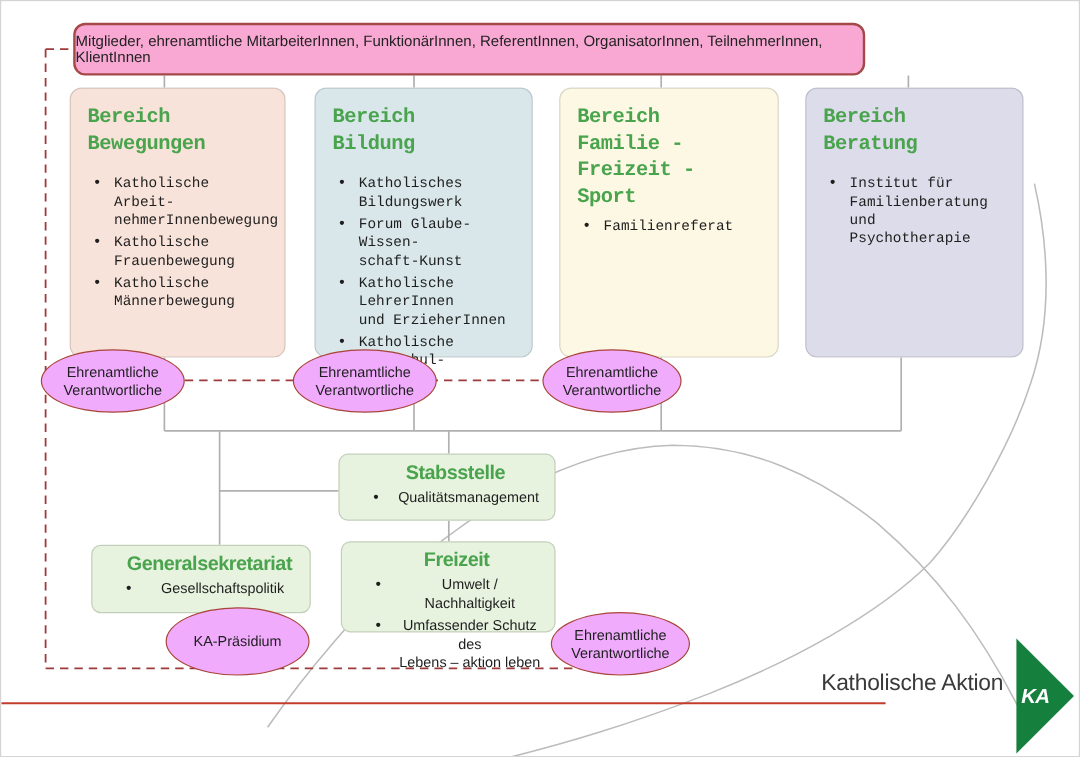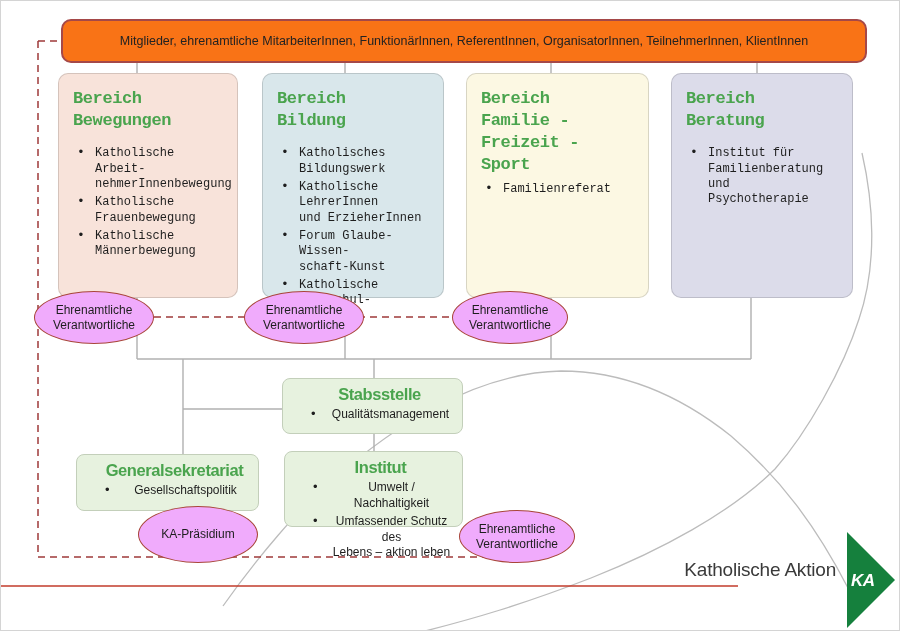--- a/index.html
+++ b/index.html
@@ -7,23 +7,23 @@
     position:relative;width:900px;height:631px;background:#ffffff;
     font-family:"Liberation Sans", sans-serif;color:#1e1e1e;overflow:hidden;
     box-sizing:border-box;border:1px solid #d4d4d4;
   }
   svg{position:absolute;left:0;top:0;}
   #lines-svg{z-index:0;}
   #logo-svg{z-index:4;}
   .pre{white-space:pre-line;}
   
   .banner{
-    position:absolute;left:60px;top:18px;width:806px;height:44px;z-index:2;
-    background:#f97316;border:2px solid #a54848;border-radius:10px;
-    display:flex;align-items:center;justify-content:center;
+    position:absolute;left:60px;top:18px;width:660px;height:44px;z-index:2;
+    background:#f9a8d4;border:2px solid #a54848;border-radius:10px;
+    display:flex;align-items:center;
     font-size:12.5px;color:#222;box-sizing:border-box;
   }
   
   .card{
     position:absolute;top:72px;height:225px;z-index:1;border-radius:10px;
     box-sizing:border-box;padding:12px 10px 0 14px;border:1px solid rgba(0,0,0,0.14);font-family:Liberation Mono, monospace;
   }
   .card.b1{left:57px;width:180px;background:#f8e3da;}
   .card.b2{left:261px;width:182px;background:#d9e7eb;}
   .card.b3{left:465px;width:183px;background:#fcf8e3;}
@@ -110,24 +110,24 @@
 Männerbewegung</li>
     </ul>
   </div>
 
   <div class="card b2">
     <div class="card-title pre">Bereich
 Bildung</div>
     <ul class="items">
       <li class="pre">Katholisches
 Bildungswerk</li>
+      <li class="pre">Forum Glaube-Wissen-
+schaft-Kunst</li>
       <li class="pre">Katholische LehrerInnen
 und ErzieherInnen</li>
-      <li class="pre">Forum Glaube-Wissen-
-schaft-Kunst</li>
       <li class="pre">Katholische Hochschul-
 jugend</li>
     </ul>
   </div>
 
   <div class="card b3">
     <div class="card-title pre">Bereich
 Familie - Freizeit -
 Sport</div>
     <ul class="items">
@@ -160,21 +160,21 @@
   </div>
 
   <div class="subcard sc-gen">
     <div class="card-title">Generalsekretariat</div>
     <ul class="items">
       <li class="pre">Gesellschaftspolitik</li>
     </ul>
   </div>
 
   <div class="subcard sc-ref">
-    <div class="card-title">Institut</div>
+    <div class="card-title">Freizeit</div>
     <ul class="items">
       <li class="pre">Umwelt / Nachhaltigkeit</li>
       <li class="pre">Umfassender Schutz des
 Lebens – aktion leben</li>
     </ul>
   </div>
 
   <div class="ell ka">KA-Präsidium</div>
   <div class="ell e4 pre">Ehrenamtliche
 Verantwortliche</div>

